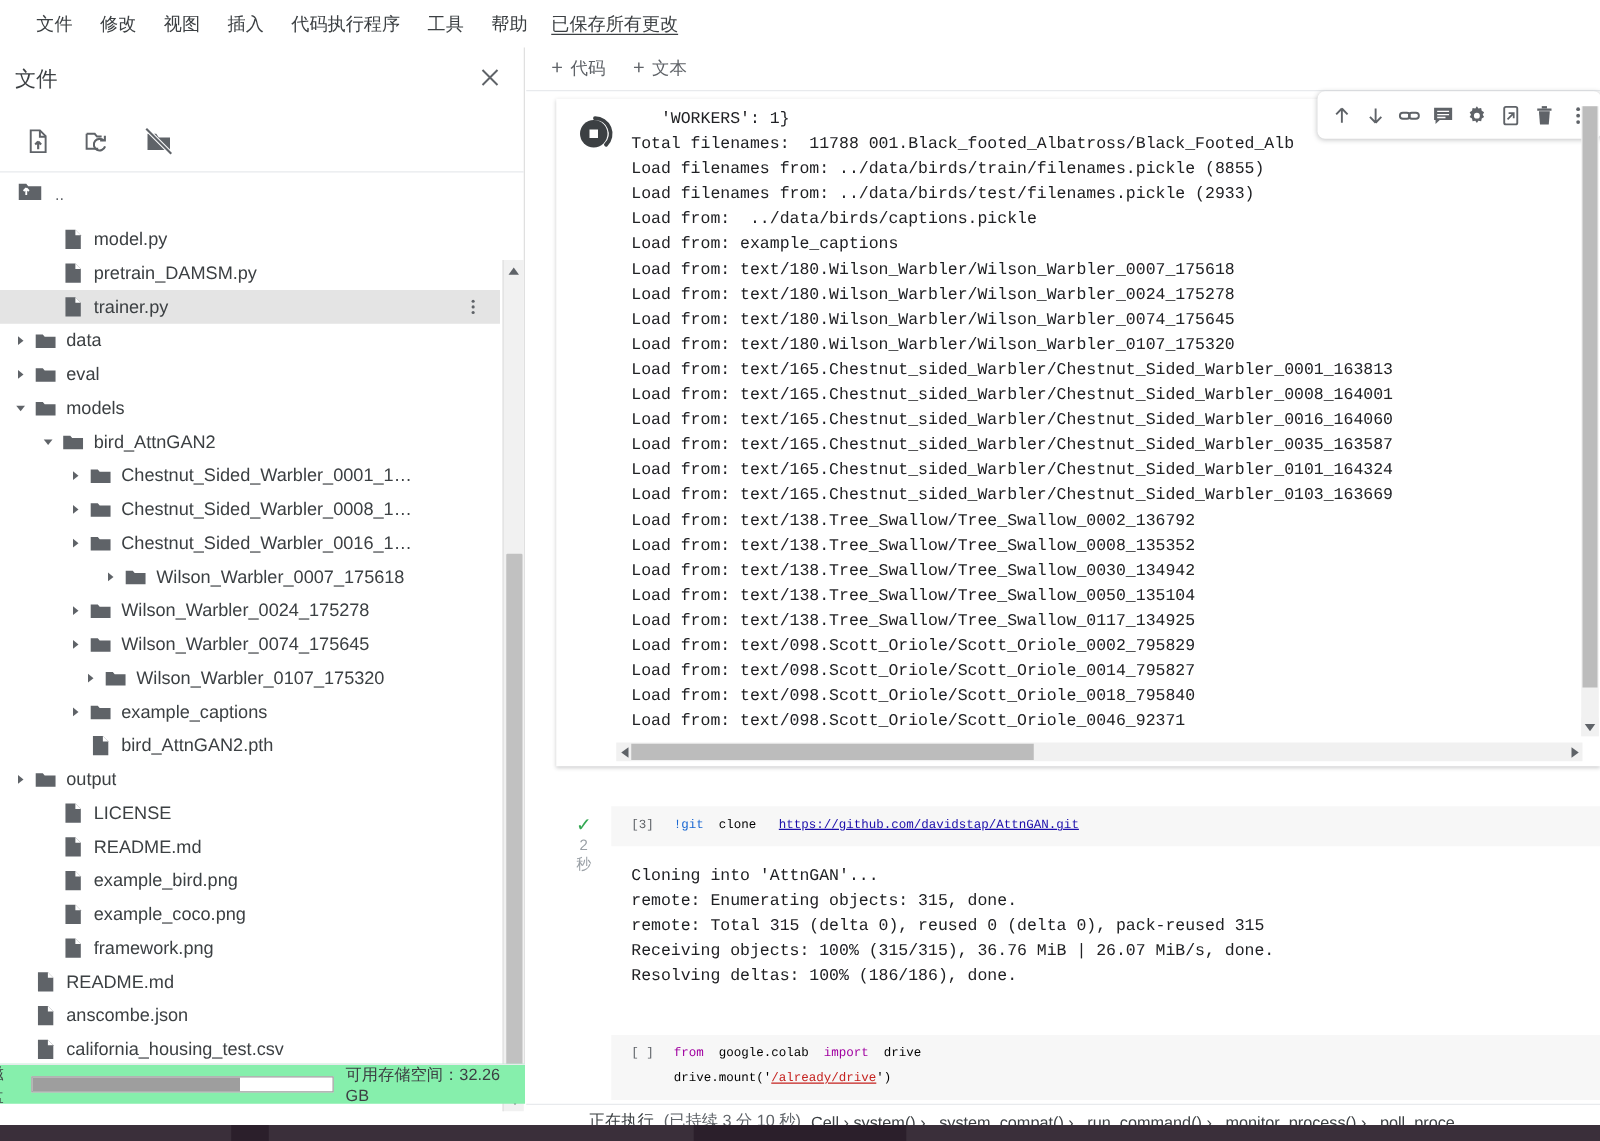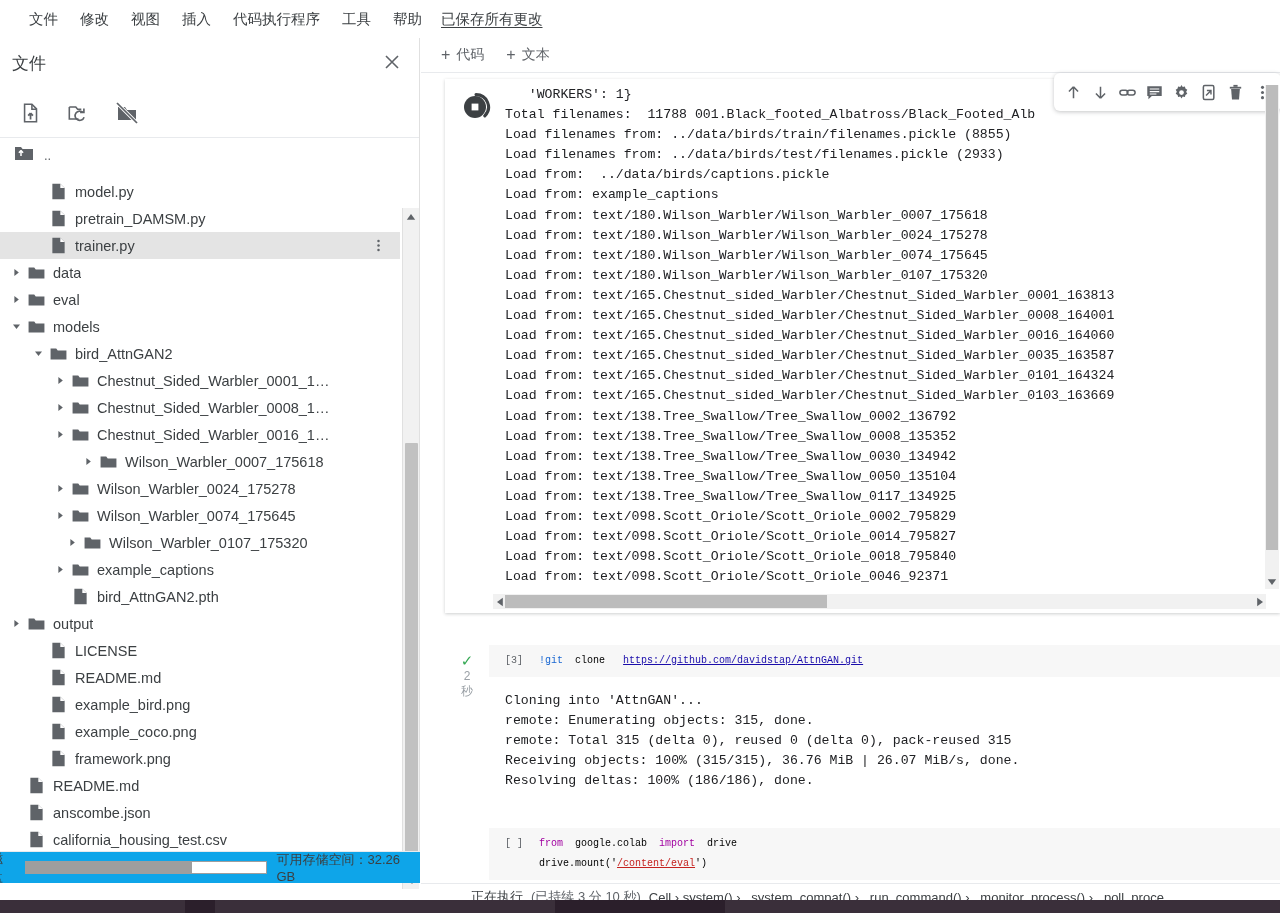--- a/index.html
+++ b/index.html
@@ -82,21 +82,21 @@
   #fp-scroll .arrow { height:17px; display:flex; align-items:center; justify-content:center; }
   #fp-thumb {
     position:absolute; left:2px; width:13px; top:235px; height:410px;
     background:#c1c1c1; border-radius:1px;
   }
 
   
   #disk-bar {
     position:absolute; left:0; top:851px; width:420px; height:32px;
     display:flex; align-items:center; gap:9px; padding-left:2px;
-    border-top:1px solid #e8eaed; background:#0ea5e9; font-size:13px; color:#3c4043;
+    border-top:1px solid #e8eaed; background:#86efac; font-size:13px; color:#3c4043;
   }
   #disk-gauge {
     width:247px; height:13px; border:1px solid #9e9e9e; background:#fff; position:relative;
   }
   #disk-fill { position:absolute; left:0; top:0; height:100%; width:69%; background:#9e9e9e; }
 
   
   #notebook {
     position:absolute; left:421px; top:38px; width:859px; height:845px; background:#fff;
   }
@@ -708,21 +708,21 @@
       <div class="cell-out">Cloning into 'AttnGAN'...
 remote: Enumerating objects: 315, done.
 remote: Total 315 (delta 0), reused 0 (delta 0), pack-reused 315
 Receiving objects: 100% (315/315), 36.76 MiB | 26.07 MiB/s, done.
 Resolving deltas: 100% (186/186), done.</div>
     </div>
 
     <div id="cell-drive">
       <div class="code-row">
         <span class="cnum">[ ]</span><span class="tok-kw">from</span>&nbsp;&nbsp;<span>google.colab</span>&nbsp;&nbsp;<span class="tok-kw">import</span>&nbsp;&nbsp;<span>drive</span><br>
-        <span class="cnum"></span><span>drive.mount('</span><span class="tok-str">/content/eval</span><span>')</span>
+        <span class="cnum"></span><span>drive.mount('</span><span class="tok-str">/already/drive</span><span>')</span>
       </div>
       <div class="cell-out">Drive already mounted at /content/drive; to attempt to forcibly remount, call drive.mount("/conten</div>
     </div>
   </div>
 
   <div id="statusbar">
     <span>正在执行</span>
     <span id="status-sub">(已持续 3 分 10 秒)</span>
     <span id="status-stack">Cell › system() › _system_compat() › _run_command() › _monitor_process() › _poll_proce</span>
   </div>

